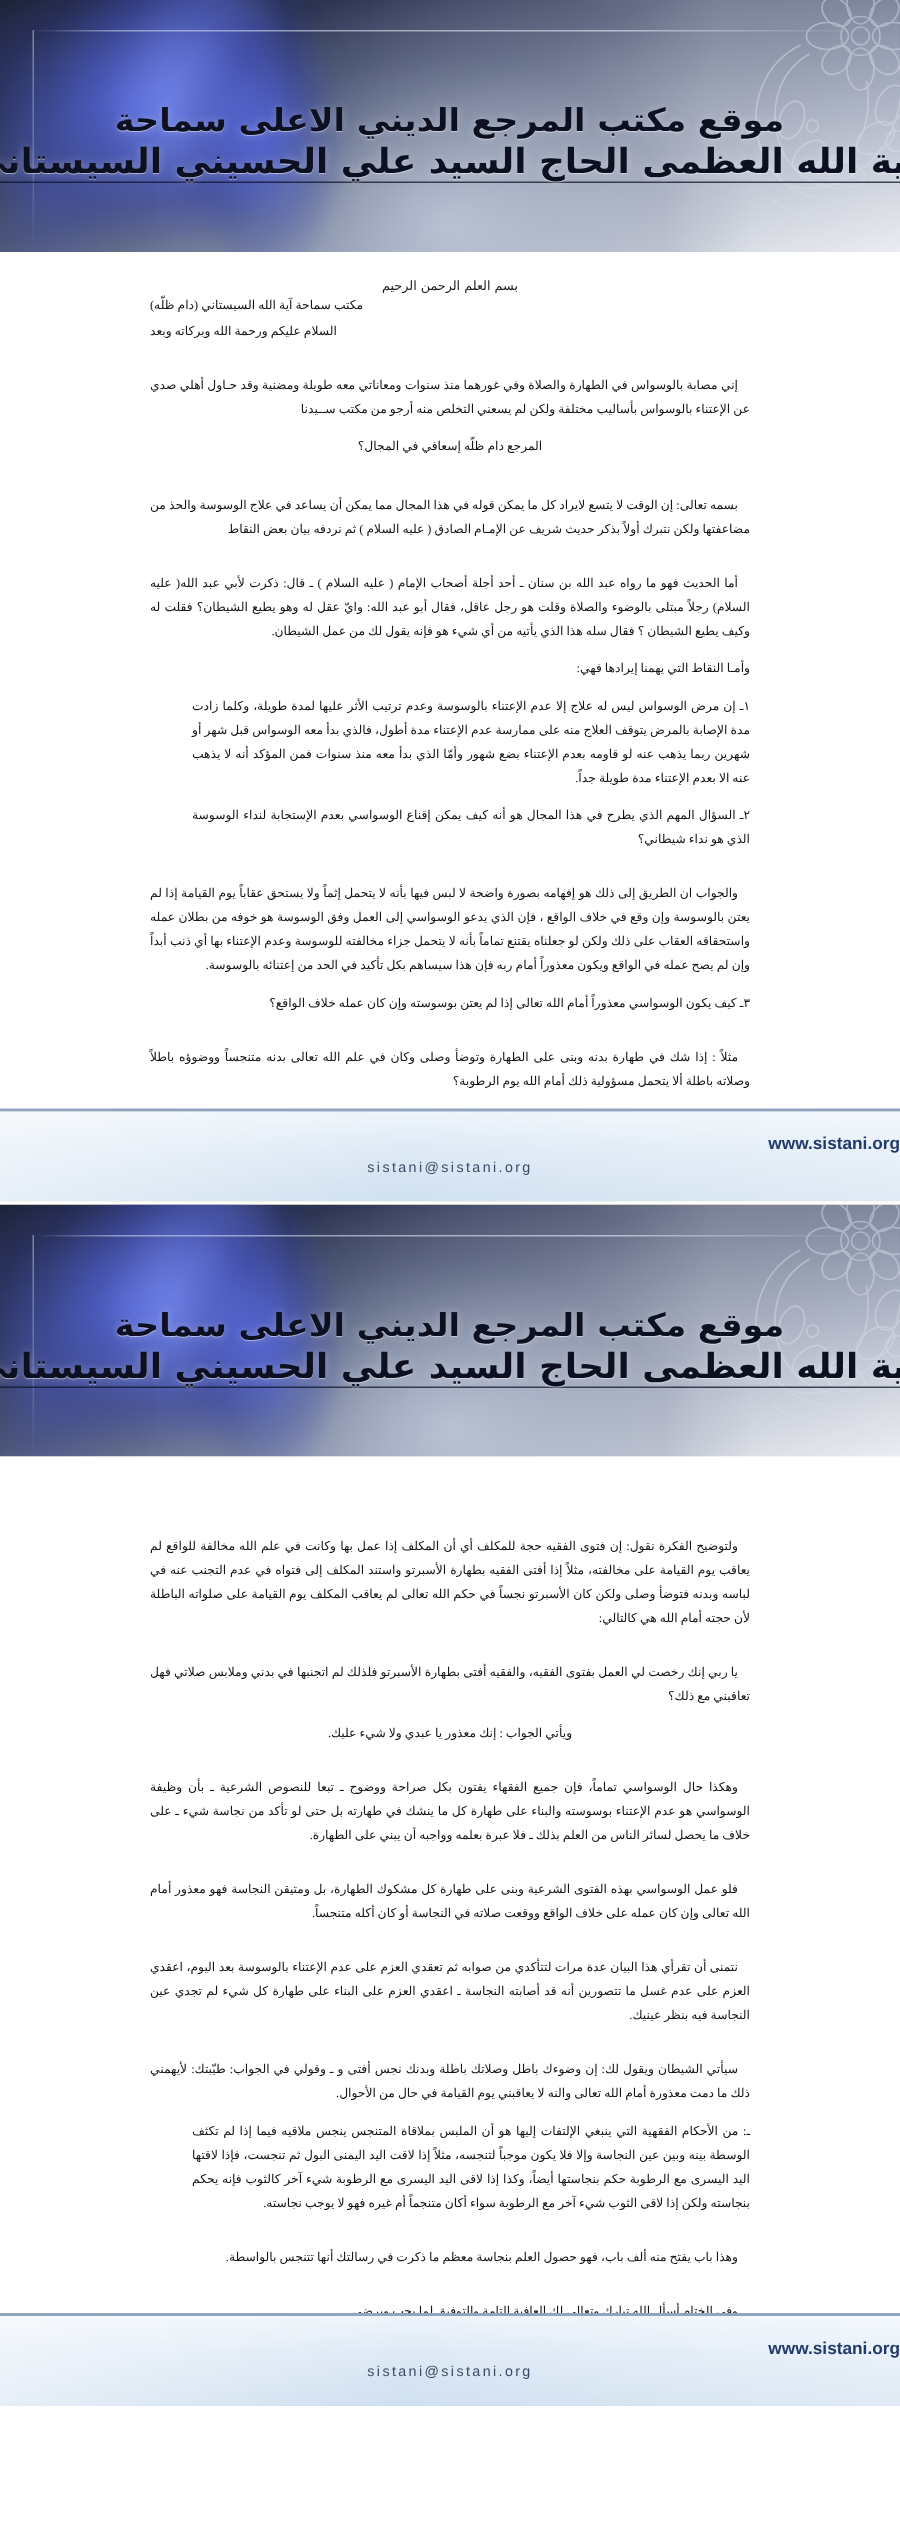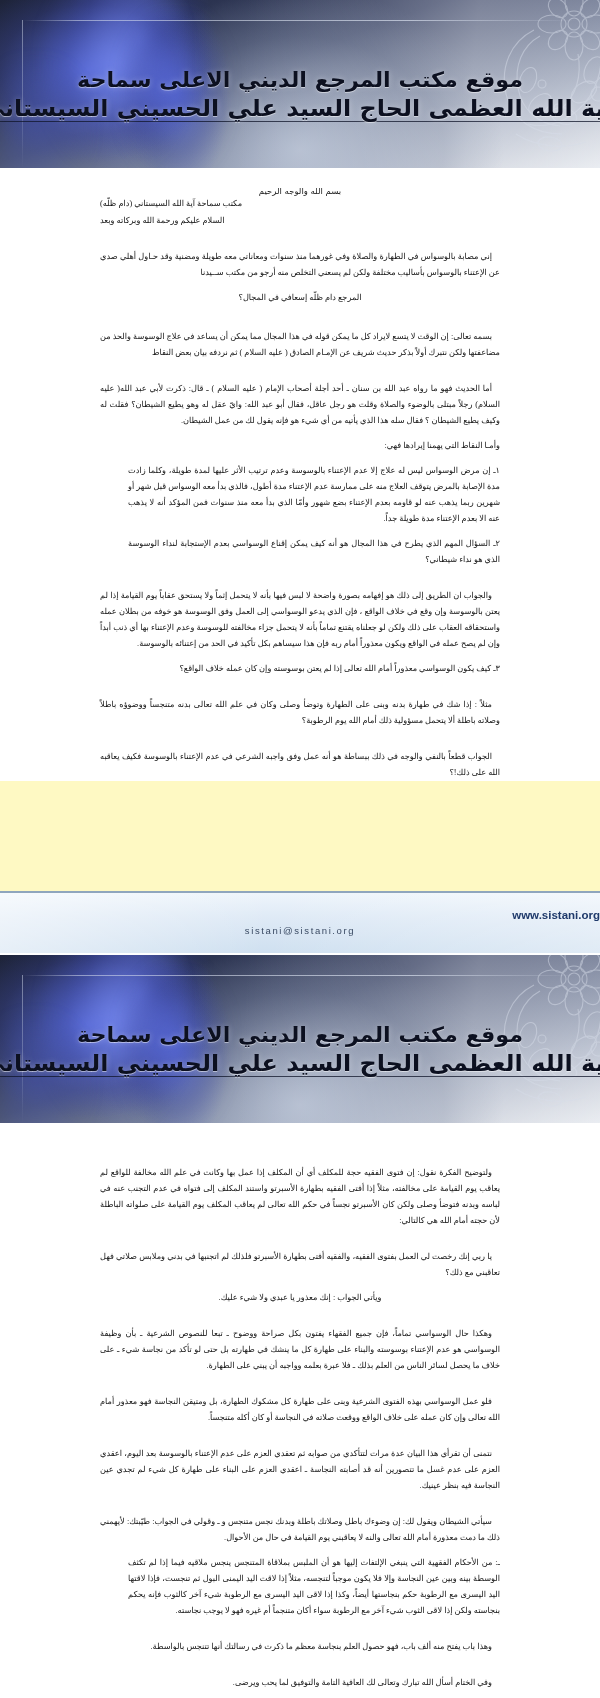--- a/index.html
+++ b/index.html
@@ -8,21 +8,21 @@
     background: #ffffff;
     width: 600px;
   }
   body {
     font-family: "DejaVu Sans", "Liberation Sans", sans-serif;
   }
 
   .page {
     position: relative;
     width: 600px;
-    height: 953px;
+    height: 801px;
     overflow: hidden;
     background: #fef9c3;
   }
 
   
   .banner {
     position: relative;
     width: 600px;
     height: 168px;
     overflow: hidden;
@@ -244,21 +244,21 @@
       </g>
     </svg>
 
     <div class="title-block">
       <div class="title-line1">موقع مكتب المرجع الديني الاعلى سماحة</div>
       <div><span class="title-line2">اية الله العظمى الحاج السيد علي الحسيني السيستاني</span></div>
     </div>
   </div>
 
   <div class="body-area">
-    <div class="basmala">بسم الله والوجه الرحيم</div>
+    <div class="basmala">بسم العلم الرحمن الرحيم</div>
     <div class="doc-text">
       <p class="addr">مكتب سماحة آية الله السيستاني (دام ظلّه)</p>
       <p class="greet">السلام عليكم ورحمة الله وبركاته      وبعد</p>
       <p class="indent">إني مصابة بالوسواس في الطهارة والصلاة وفي غورهما منذ سنوات ومعاناتي معه طويلة ومضنية وقد حـاول أهلي صدي عن الإعتناء بالوسواس بأساليب مختلفة ولكن لم يسعني التخلص منه أرجو من مكتب ســيدنا</p>
       <p class="q-end">المرجع دام ظلّه إسعافي في المجال؟</p>
       <p class="indent">بسمه تعالى: إن الوقت لا يتسع لايراد كل ما يمكن قوله في هذا المجال مما يمكن أن يساعد في علاج الوسوسة والحذ من مضاعفتها ولكن نتبرك أولاً بذكر حديث شريف عن الإمـام الصادق ( عليه السلام ) ثم نردفه بيان بعض النقاط</p>
       <p class="indent">أما الحديث فهو ما رواه عبد الله بن سنان ـ أحد أجلة أصحاب الإمام ( عليه السلام ) ـ قال: ذكرت لأبي عبد الله( عليه السلام) رجلاً مبتلى بالوضوء والصلاة وقلت هو رجل عاقل، فقال أبو عبد الله: وايّ عقل له وهو يطيع الشيطان؟ فقلت له وكيف يطيع الشيطان ؟ فقال سله هذا الذي يأتيه من أي شيء هو فإنه يقول لك من عمل الشيطان.</p>
       <p class="num">وأمـا النقاط التي يهمنا إيرادها فهي:</p>
       <p class="num">١ـ إن مرض الوسواس ليس له علاج إلا عدم الإعتناء بالوسوسة وعدم ترتيب الأثر عليها لمدة طويلة، وكلما زادت مدة الإصابة بالمرض يتوقف العلاج منه على ممارسة عدم الإعتناء مدة أطول، فالذي بدأ معه الوسواس قبل شهر أو شهرين ربما يذهب عنه لو قاومه بعدم الإعتناء بضع شهور وأمّا الذي بدأ معه منذ سنوات فمن المؤكد أنه لا يذهب عنه الا بعدم الإعتناء مدة طويلة جداً.</p>
       <p class="num">٢ـ السؤال المهم الذي يطرح في هذا المجال هو أنه كيف يمكن إقناع الوسواسي بعدم الإستجابة لنداء الوسوسة الذي هو نداء شيطاني؟</p>
@@ -317,28 +317,28 @@
       </g>
     </svg>
 
     <div class="title-block">
       <div class="title-line1">موقع مكتب المرجع الديني الاعلى سماحة</div>
       <div><span class="title-line2">اية الله العظمى الحاج السيد علي الحسيني السيستاني</span></div>
     </div>
   </div>
 
   <div class="body-area">
-    <div class="doc-text" style="padding-top:22px">
+    <div class="doc-text" style="padding-top:32px">
       <p class="indent">ولتوضيح الفكرة نقول: إن فتوى الفقيه حجة للمكلف أي أن المكلف إذا عمل بها وكانت في علم الله مخالفة للواقع لم يعاقب يوم القيامة على مخالفته، مثلاً إذا أفتى الفقيه بطهارة الأسبرتو واستند المكلف إلى فتواه في عدم التجنب عنه في لباسه وبدنه فتوضأ وصلى ولكن كان الأسبرتو نجساً في حكم الله تعالى لم يعاقب المكلف يوم القيامة على صلواته الباطلة لأن حجته أمام الله هي كالتالي:</p>
       <p class="indent">يا ربي إنك رخصت لي العمل بفتوى الفقيه، والفقيه أفتى بطهارة الأسبرتو فلذلك لم اتجنبها في بدني وملابس صلاتي فهل تعاقبني مع ذلك؟</p>
       <p class="center">ويأتي الجواب : إنك معذور يا عبدي ولا شيء عليك.</p>
       <p class="indent">وهكذا حال الوسواسي تماماً، فإن جميع الفقهاء يفتون بكل صراحة ووضوح ـ تبعا للنصوص الشرعية ـ بأن وظيفة الوسواسي هو عدم الإعتناء بوسوسته والبناء على طهارة كل ما ينشك في طهارته بل حتى لو تأكد من نجاسة شيء ـ على خلاف ما يحصل لسائر الناس من العلم بذلك ـ فلا عبرة بعلمه وواجبه أن يبني على الطهارة.</p>
       <p class="indent">فلو عمل الوسواسي بهذه الفتوى الشرعية وبنى على طهارة كل مشكوك الطهارة، بل ومتيقن النجاسة فهو معذور أمام الله تعالى وإن كان عمله على خلاف الواقع ووقعت صلاته في النجاسة أو كان أكله متنجساً.</p>
       <p class="indent">نتمنى أن تقرأي هذا البيان عدة مرات لتتأكدي من صوابه ثم تعقدي العزم على عدم الإعتناء بالوسوسة بعد اليوم، اعقدي العزم على عدم غسل ما تتصورين أنه قد أصابته النجاسة ـ اعقدي العزم على البناء على طهارة كل شيء لم تجدي عين النجاسة فيه بنظر عينيك.</p>
-      <p class="indent">سيأتي الشيطان ويقول لك: إن وضوءك باطل وصلاتك باطلة وبدنك نجس متنجس و ـ وقولي في الجواب: طيّبتك: لأيهمني ذلك ما دمت معذورة أمام الله تعالى والنه لا يعاقبني يوم القيامة في حال من الأحوال.</p>
+      <p class="indent">سيأتي الشيطان ويقول لك: إن وضوءك باطل وصلاتك باطلة وبدنك نجس أفتى و ـ وقولي في الجواب: طيّبتك: لأيهمني ذلك ما دمت معذورة أمام الله تعالى والنه لا يعاقبني يوم القيامة في حال من الأحوال.</p>
       <p class="num">ـ: من الأحكام الفقهية التي ينبغي الإلتفات إليها هو أن الملبس بملاقاة المتنجس ينجس ملاقيه فيما إذا لم تكثف الوسطة بينه وبين عين النجاسة وإلا فلا يكون موجباً لتنجسه، مثلاً إذا لاقت اليد اليمنى البول ثم تنجست، فإذا لاقتها اليد اليسرى مع الرطوبة حكم بنجاستها أيضاً، وكذا إذا لاقى اليد اليسرى مع الرطوبة شيء آخر كالثوب فإنه يحكم بنجاسته ولكن إذا لاقى الثوب شيء آخر مع الرطوبة سواء أكان متنجماً أم غيره فهو لا يوجب نجاسته.</p>
       <p class="indent">وهذا باب يفتح منه ألف باب، فهو حصول العلم بنجاسة معظم ما ذكرت في رسالتك أنها تتنجس بالواسطة.</p>
       <p class="indent">وفي الختام أسأل الله تبارك وتعالى لك العافية التامة والتوفيق لما يحب ويرضى.</p>
     </div>
 
     <div class="seal-wrap">
       <div class="seal">
         <div class="seal-ellipse"></div>
         <div class="seal-inner"></div>
         <div class="seal-txt-top">مكتب</div>

